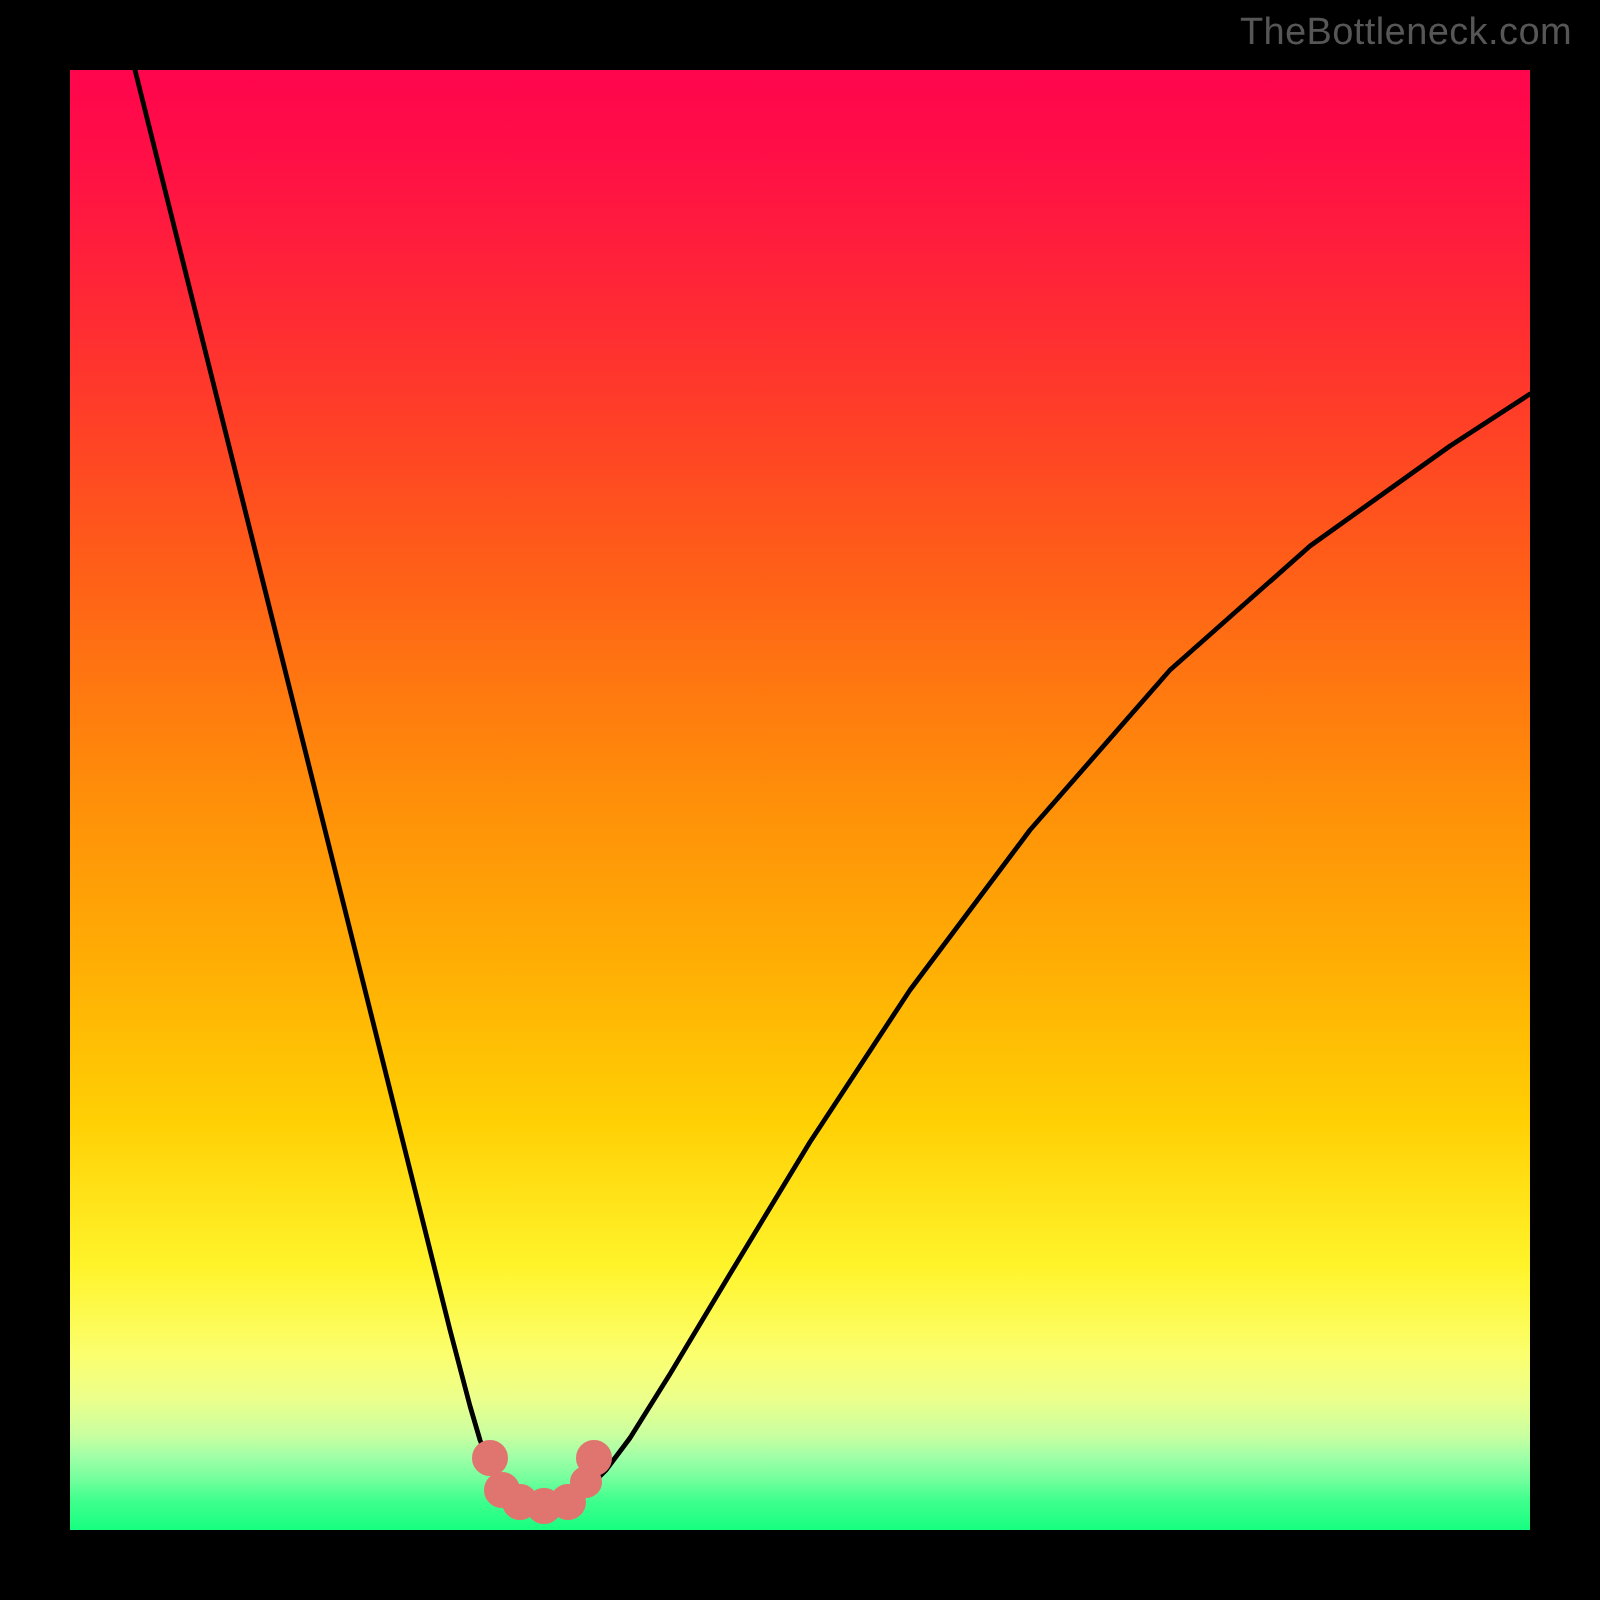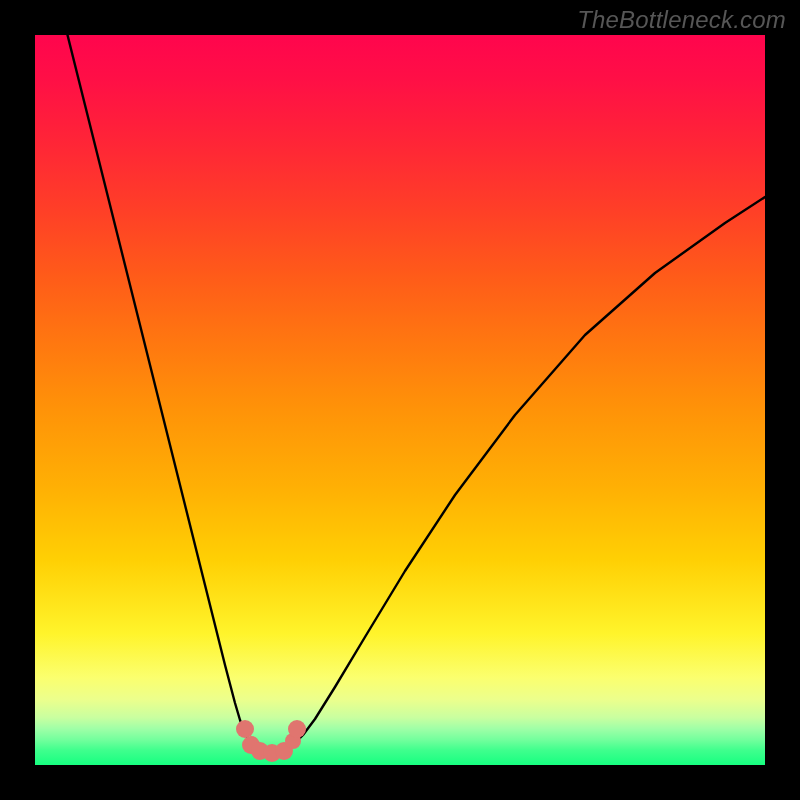--- a/index.html
+++ b/index.html
@@ -8,26 +8,25 @@
     position: relative;
     width: 800px;
     height: 800px;
     background: #000;
   }
   .watermark {
     position: absolute;
     top: 6px;
     right: 14px;
     font-family: Arial, Helvetica, sans-serif;
-    font-size: 24px;
+    font-size: 19px;
     font-weight: 400;
     color: #565656;
     letter-spacing: 0.2px;
     z-index: 5;
-    font-style: italic;
   }
   .plot-area {
     position: absolute;
     left: 35px;
     top: 35px;
     width: 730px;
     height: 730px;
     overflow: hidden;
   }
   .gradient-bg {

